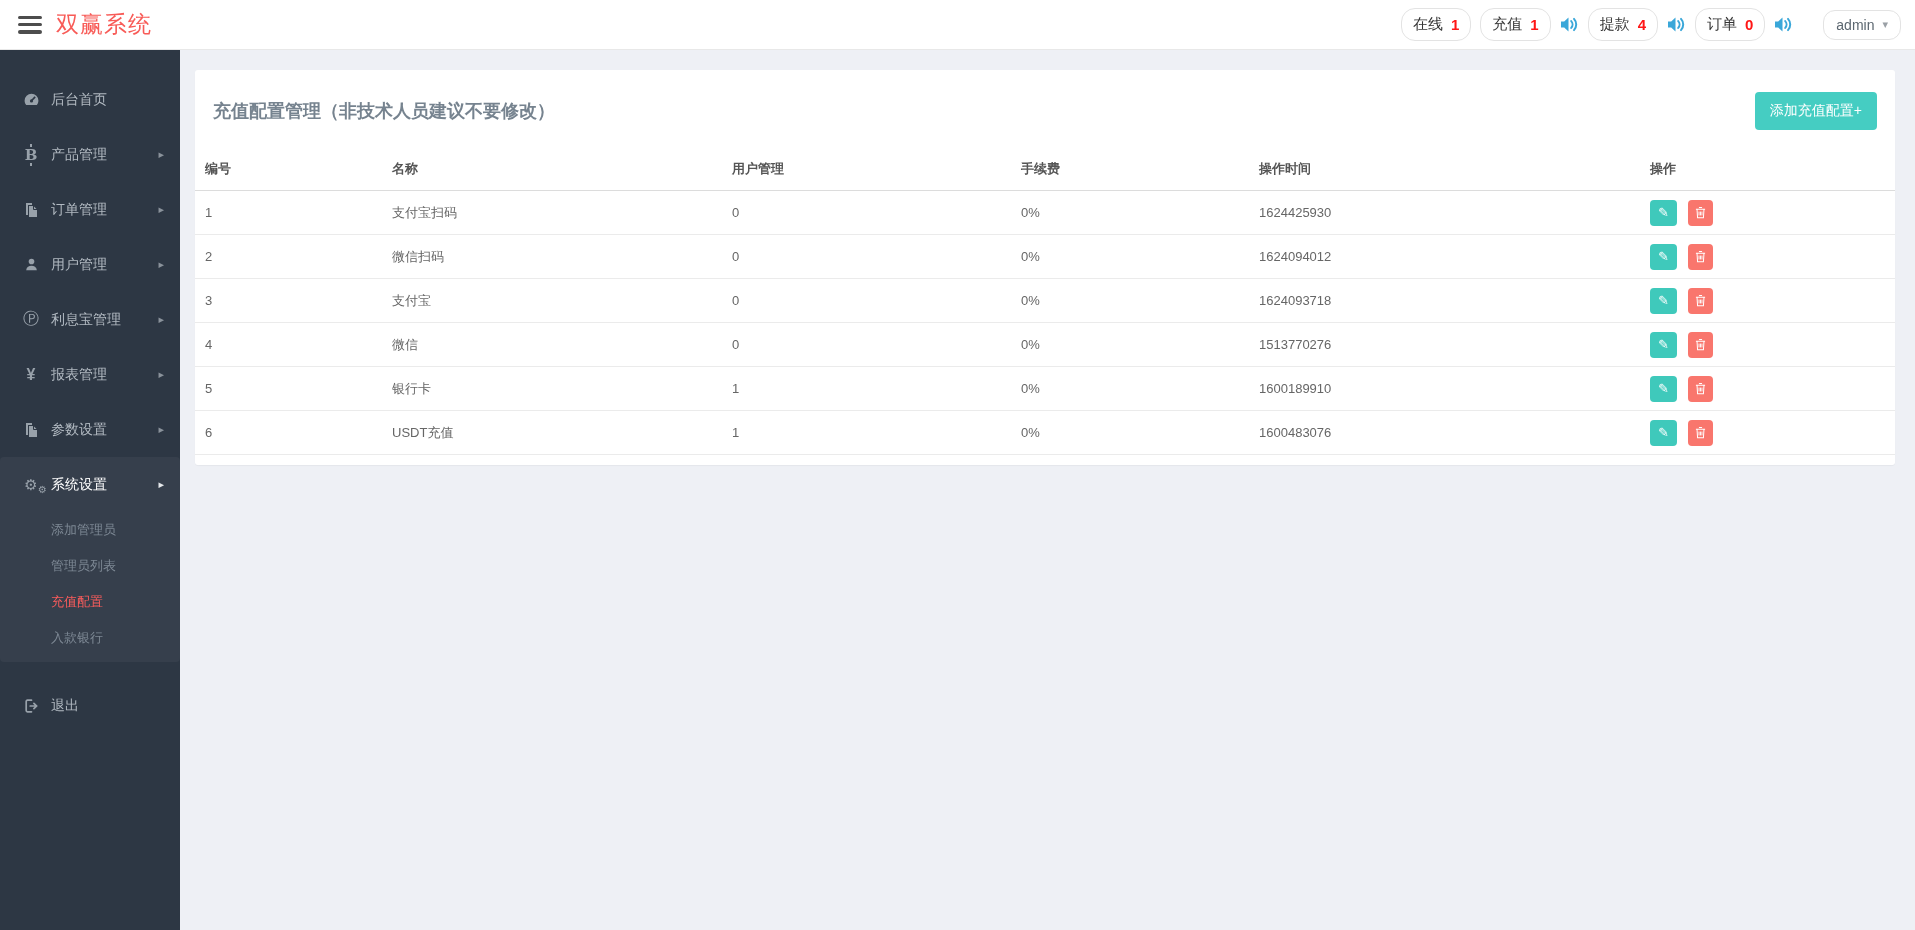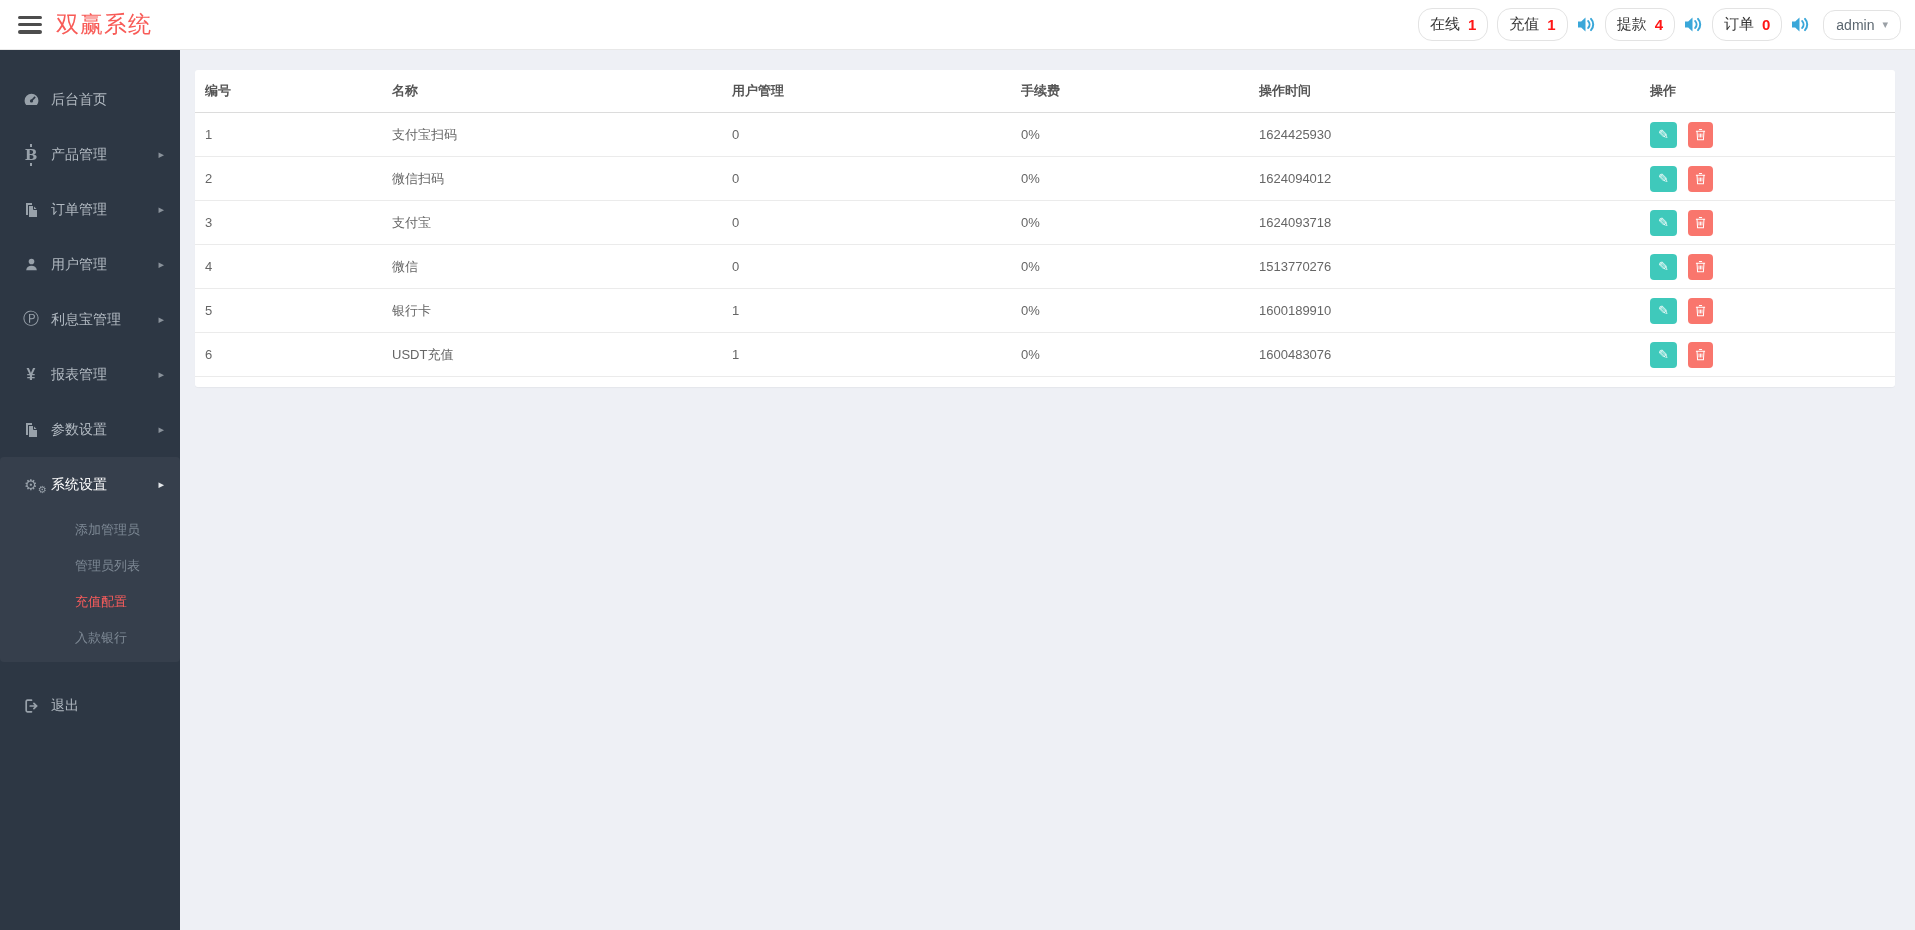--- a/index.html
+++ b/index.html
@@ -23,41 +23,41 @@
   .stat-badge {
     display:flex; align-items:center; gap:8px;
     border:1px solid #e3e3e3; border-radius:14px;
     background:#fff; padding:6px 11px; font-size:15px; color:#333; cursor:pointer;
   }
   .stat-badge .num { color:#ff1616; font-weight:bold; }
   .speaker { display:inline-flex; align-items:center; cursor:pointer; }
   .admin-box {
     display:flex; align-items:center; gap:8px;
     border:1px solid #e3e3e3; border-radius:12px; background:#fff;
-    padding:6px 12px; font-size:14px; color:#5c6770; cursor:pointer; margin-left:4px;
+    padding:6px 12px; font-size:14px; color:#5c6770; cursor:pointer; margin-left:21px;
   }
   .admin-box .caret { color:#9aa0a6; font-size:11px; }
 
   
   .sidebar {
     position:fixed; top:50px; left:0; width:180px; height:880px;
     background:#2d3744; padding-top:22px;
   }
   .nav-item {
     height:55px; display:flex; align-items:center;
     padding:0 16px 0 20px; color:#b2bac2; font-size:14px; cursor:pointer;
   }
   .nav-item .ic { width:22px; margin-right:9px; display:inline-flex; justify-content:center; align-items:center; color:#98a1aa; }
   .nav-item .arrow { margin-left:auto; font-size:11px; color:#8a929b; }
   .menu-group { background:rgba(255,255,255,0.045); border-radius:4px; padding-bottom:6px; }
   .menu-group .nav-item { color:#fff; }
   .menu-group .nav-item .arrow { color:#e6e9ec; }
   .sub-item {
     height:36px; display:flex; align-items:center;
-    padding-left:51px; font-size:13px; color:#7d8894; cursor:pointer;margin-left:24px;
+    padding-left:51px; font-size:13px; color:#7d8894; cursor:pointer;
   }
   .sub-item.active { color:#fa5c5c;text-align:center; }
   .logout-item { margin-top:16px; }
   .gear-wrap { position:relative; color:#e25856; font-size:15px; line-height:1; }
   .gear-wrap .gear-sm { position:absolute; font-size:10px; right:-5px; bottom:-3px; }
   .btc { position:relative; font-weight:bold; font-size:15px; font-family:"DejaVu Serif", serif; }
   .btc::before, .btc::after { content:""; position:absolute; left:5px; width:2px; height:3px; background:#98a1aa; }
   .btc::before { top:-2px; } .btc::after { bottom:-2px; }
   .circle-p { font-size:16px; } .yen { font-size:16px; font-weight:bold; }
 
@@ -238,20 +238,24 @@
           <path d="M8.5 2.2H4.4c-.7 0-1.2.5-1.2 1.2v9.2c0 .7.5 1.2 1.2 1.2h4.1" stroke="#98a1aa" stroke-width="1.7" fill="none" stroke-linecap="round"></path>
           <path d="M7.2 8h6.2M10.9 5.3L13.6 8l-2.7 2.7" stroke="#98a1aa" stroke-width="1.7" fill="none" stroke-linecap="round"></path>
         </svg>
     </span>
     <span>退出</span>
   </div>
 </nav>
 
 <main class="main">
   <section class="card">
+    <div class="card-head">
+      <h1 class="card-title">充值配置管理（非技术人员建议不要修改）</h1>
+      <button class="btn-add">添加充值配置+</button>
+    </div>
 
     <table class="cfg">
       <colgroup>
         <col style="width:11%">
           <col style="width:20%">
           <col style="width:17%">
         <col style="width:14%">
           <col style="width:23%">
           <col style="width:15%">
       </colgroup>

